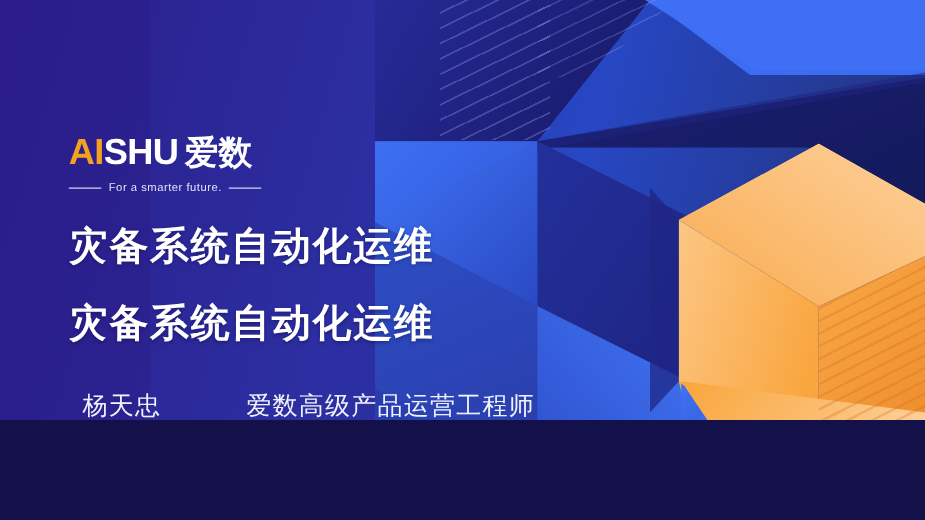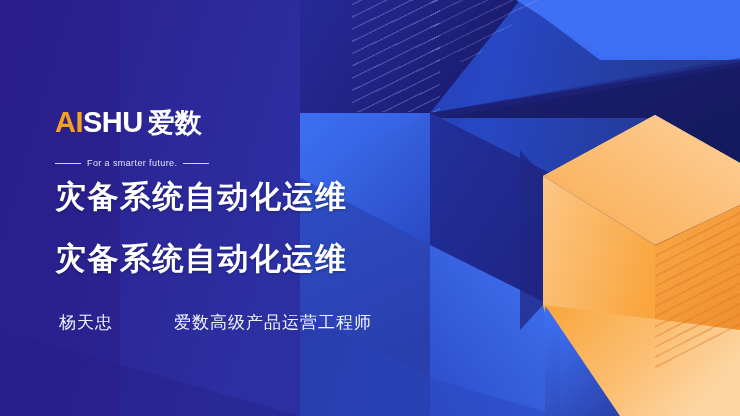--- a/index.html
+++ b/index.html
@@ -1,20 +1,20 @@
 <!DOCTYPE html>
 <html><head>
 <meta charset="utf-8">
 <style>
   html,body{margin:0;padding:0;background:#14104a;}
   *{box-sizing:border-box;}
 
   #slide{
     position:relative;
-    width:740px;height:416px;
+    width:740px;height:336px;
     overflow:hidden;
     font-family:"Liberation Sans","DejaVu Sans",sans-serif;
     background:#0c4a6e;
   }
 
   
   .layer{position:absolute;inset:0;}
   .bg-base{
     background:linear-gradient(105deg,
       #2b1f8d 0%,
@@ -55,47 +55,48 @@
     font-size:29px;font-weight:bold;letter-spacing:-0.5px;
     line-height:1;white-space:nowrap;
     font-family:"Liberation Sans","DejaVu Sans",sans-serif;
   }
   .logo-a{color:#f6a020;}
   .logo-ishu{color:#ffffff;}
   .logo-cjk{color:#ffffff;font-size:27px;letter-spacing:0px;margin-left:5px;}
 
   .tagline{
     position:relative;
-    margin-top:21px;
+    margin-top:8px;
     display:flex;align-items:center;gap:6px;
     color:#dfe4f7;font-size:9px;letter-spacing:0.4px;
     white-space:nowrap;
   }
   .tag-rule{display:block;height:1px;background:#cfd6ef;flex:0 0 auto;}
   .tag-rule.l{width:26px;}
   .tag-rule.r{width:26px;}
 
   .title-line{
     position:absolute;left:55px;
     color:#ffffff;font-weight:bold;
     font-size:31px;letter-spacing:1.5px;
     text-shadow:0 1px 3px rgba(10,10,50,0.35);
     white-space:nowrap;
   }
   .title-1{top:176px;}
   .title-2{top:238px;}
 
   .byline{
-    position:absolute;left:59px;top:311px;
+    position:absolute;left:40px;top:311px;
     display:flex;align-items:baseline;
-    color:#f0f2fb;font-size:17px;letter-spacing:1px;
+    color:#f0f2fb;font-size:20px;letter-spacing:1px;
     white-space:nowrap;
+    text-align:center;
   }
   .byline-name{width:115px;flex:0 0 auto;}
-  .byline-role{flex:0 0 auto;}
+  .byline-role{flex:0 0 auto;margin-left:42px;}
 </style>
 </head>
 <body>
 
 <div id="slide">
 
   <div class="layer bg-base"></div>
 
   <div class="poly">
     <svg viewBox="0 0 740 416" preserveAspectRatio="none" aria-hidden="true">

